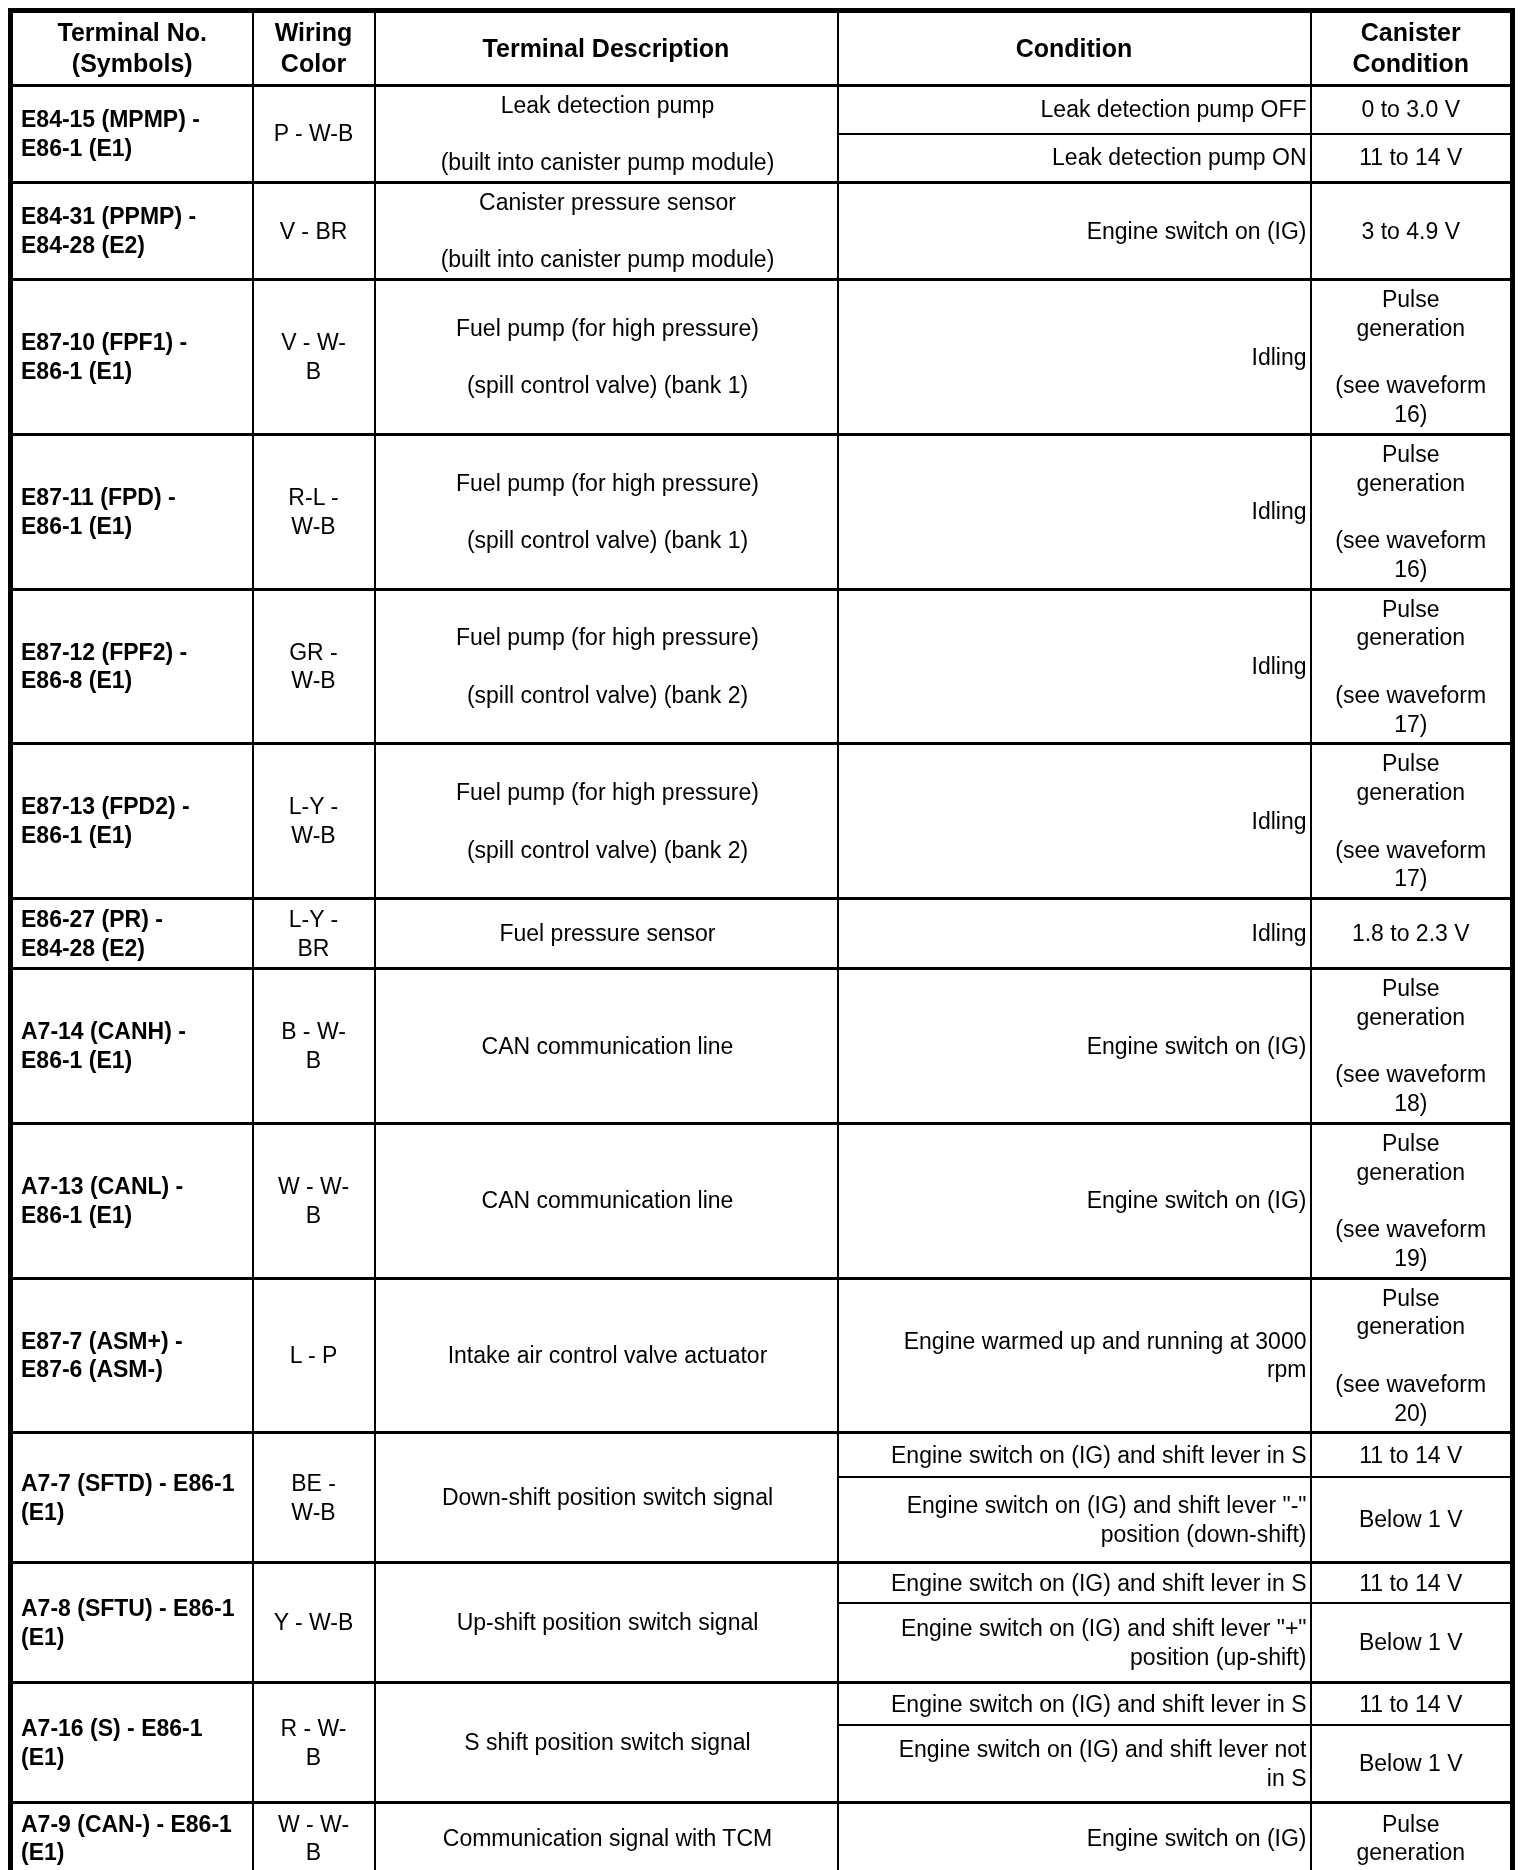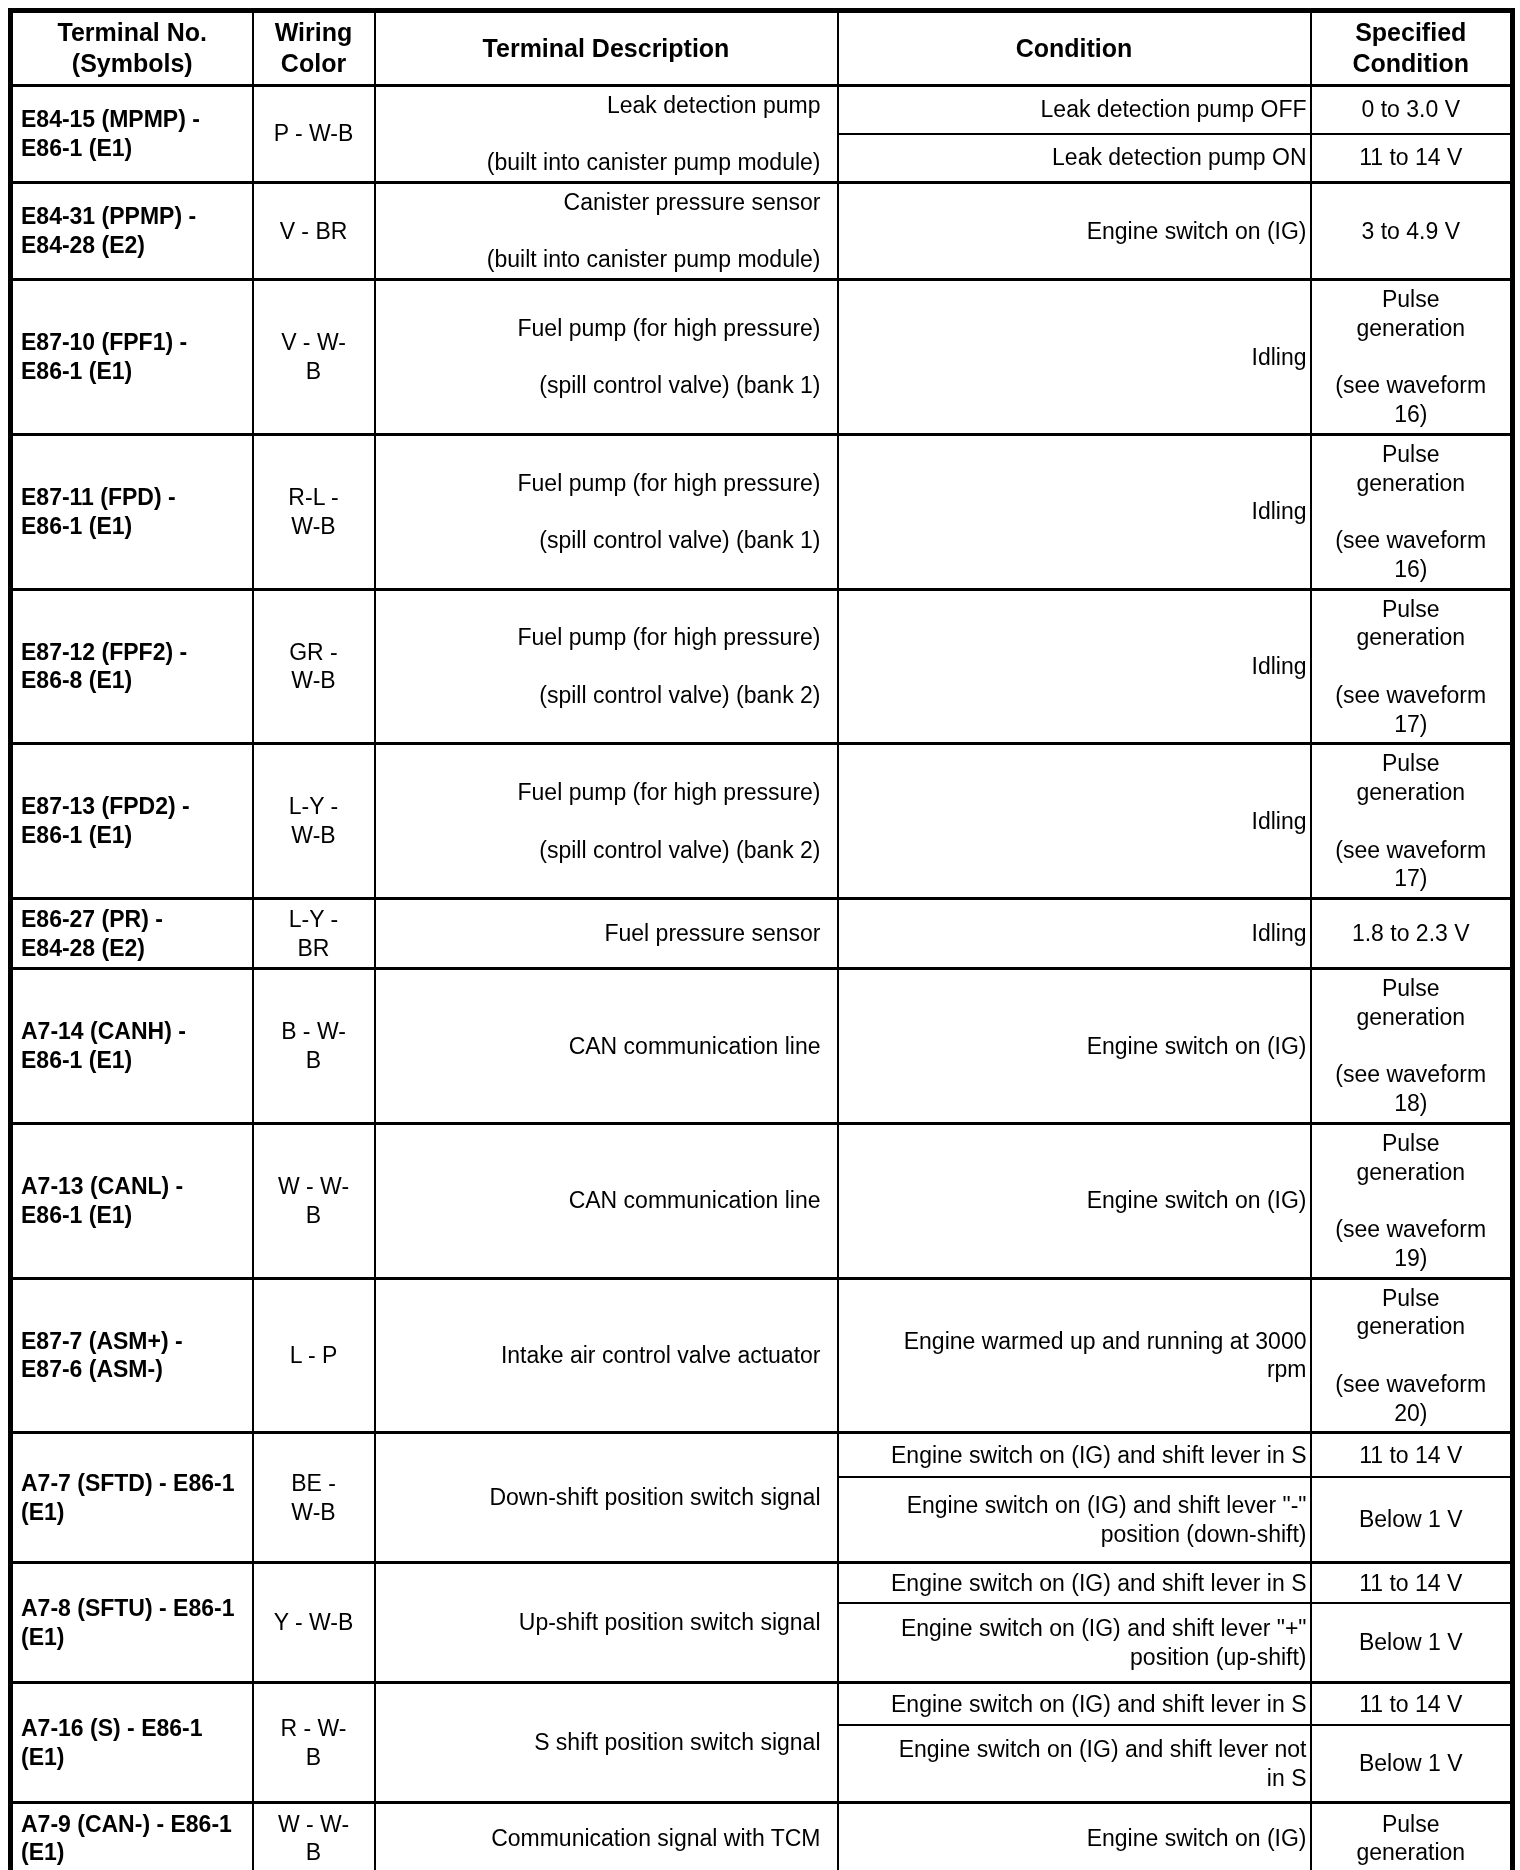--- a/index.html
+++ b/index.html
@@ -42,22 +42,22 @@
   td.c-term {
     text-align: left;
     padding: 4px 4px 4px 8px;
     font-weight: bold;
   }
   td.c-wire {
     text-align: center;
     padding: 4px 20px;
   }
   td.c-desc {
-    text-align: right;
-    padding: 4px 16px 4px 7px;
+    text-align: center;
+    padding: 4px 4px 4px 7px;
   }
   td.c-cond {
     text-align: right;
     padding: 4px 3px 4px 7px;
   }
   td.c-spec {
     text-align: center;
     padding: 4px 8px;
   }
 </style>
@@ -74,21 +74,21 @@
     <col style="width:202px">
   </colgroup>
   <thead>
     <tr style="height:58px">
       <th>Terminal No.
 (Symbols)</th>
       <th>Wiring
 Color</th>
       <th>Terminal Description</th>
       <th>Condition</th>
-      <th>Specified
+      <th>Canister
 Condition</th>
     </tr>
   </thead>
   <tbody>
 
     <tr class="row-start" style="height:42px">
       <td class="c-term" rowspan="2">E84-15 (MPMP) -
 E86-1 (E1)</td>
       <td class="c-wire" rowspan="2">P - W-B</td>
       <td class="c-desc" rowspan="2">Leak detection pump

